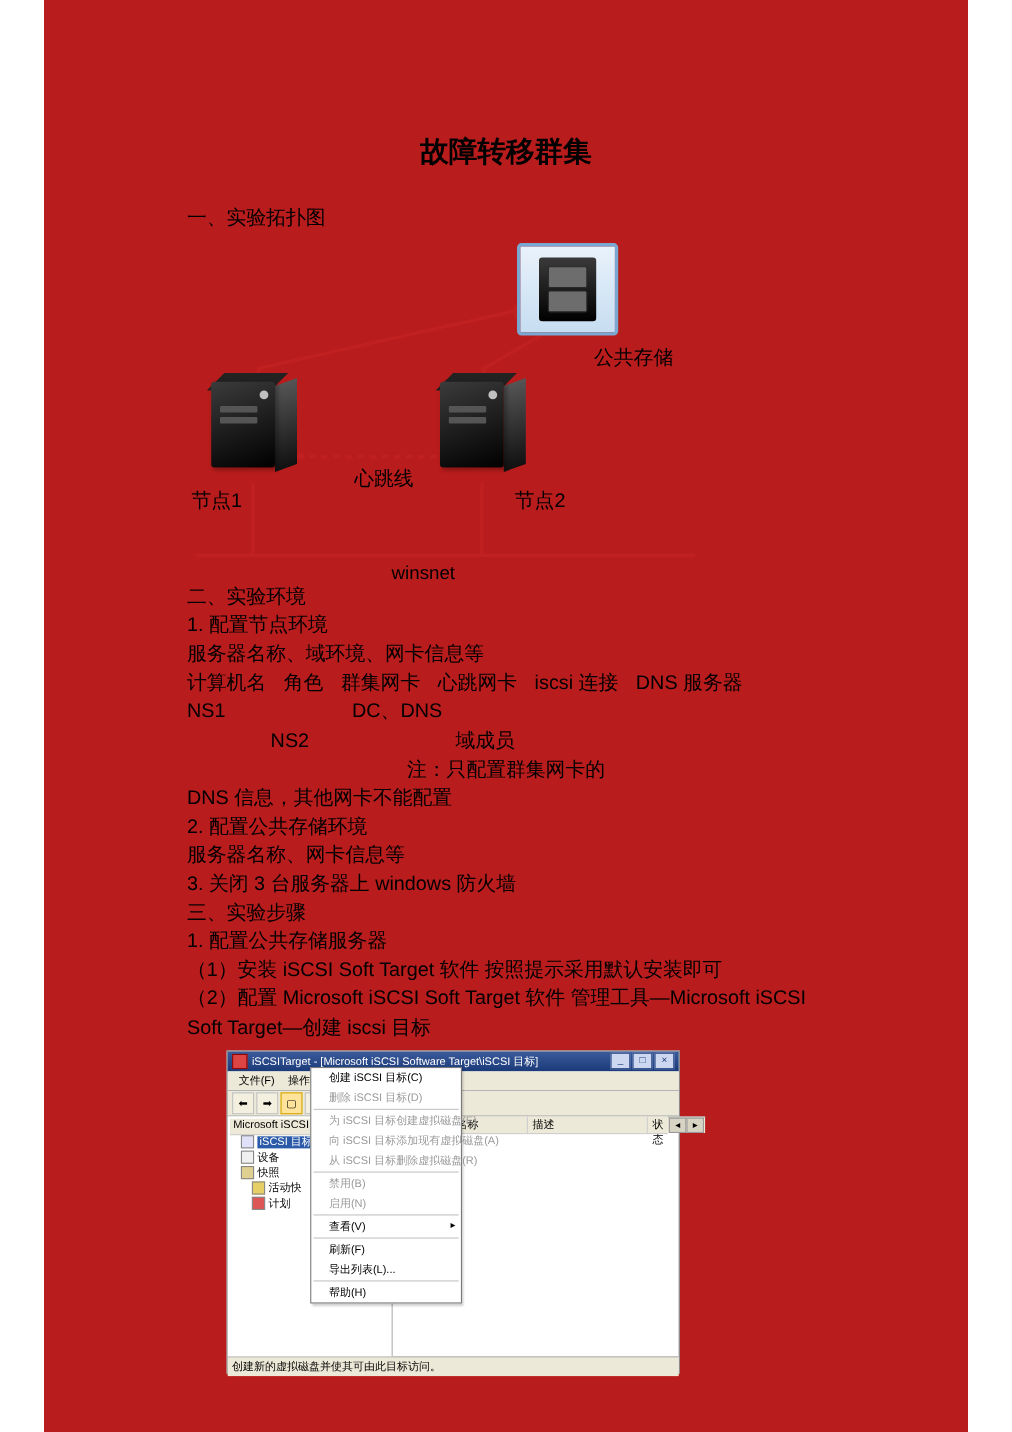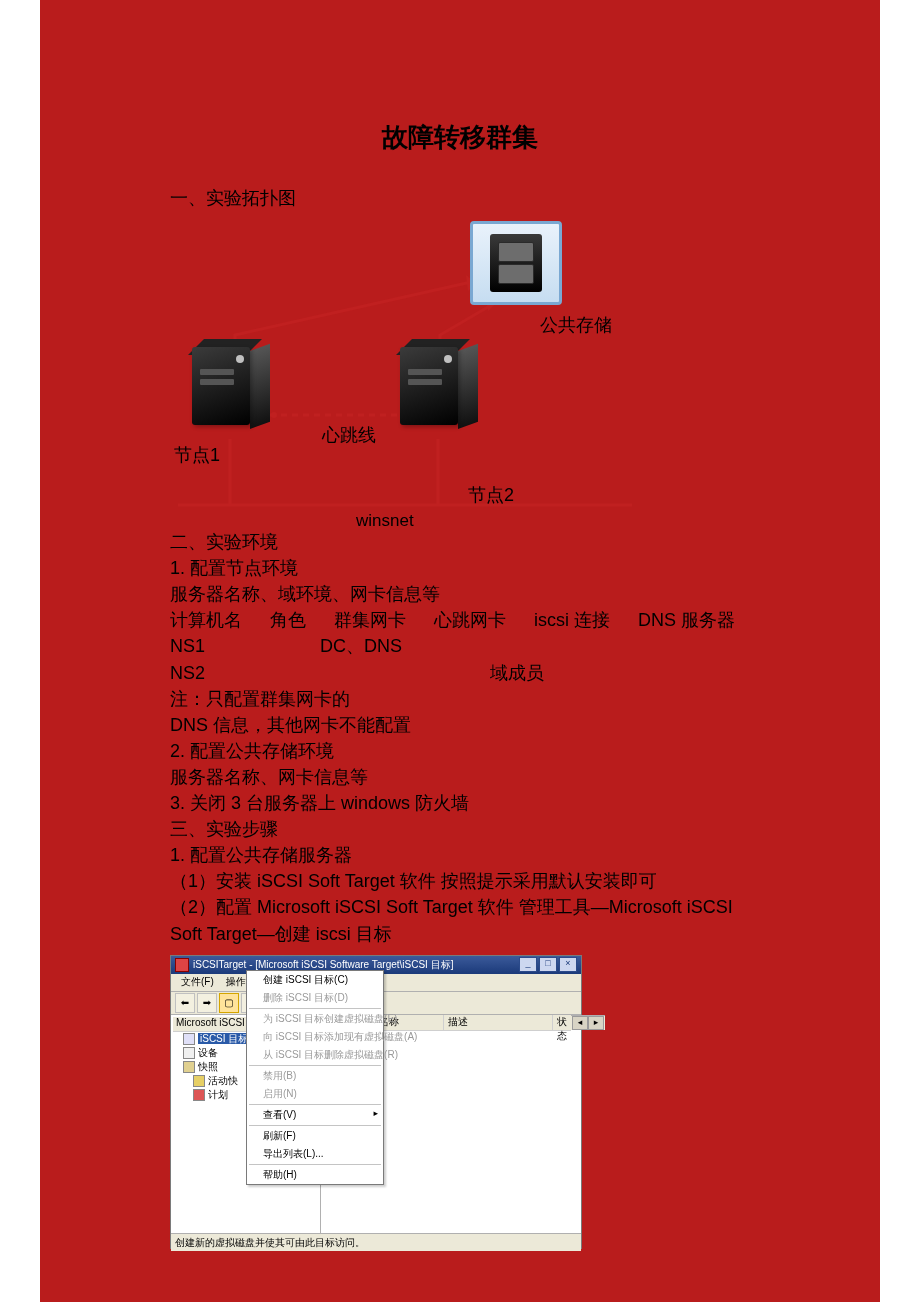--- a/index.html
+++ b/index.html
@@ -26,21 +26,21 @@
   .body-text {
     font-size: 18px;
     line-height: 1.45;
   }
   .section-heading {
     font-size: 18px;
     line-height: 1.45;
   }
   .row-line {
     display: flex;
-    gap: 28px;
+    gap: 16px;
     font-size: 18px;
     line-height: 1.45;
     flex-wrap: wrap;
   }
   .row-line span { white-space: nowrap; }
 
   
   .topology {
     position: relative;
     width: 470px;
@@ -129,35 +129,36 @@
   .server .drive.d2 { top: 32px; }
   .server1 { left: 22px;  top: 132px; }
   .server2 { left: 230px; top: 132px; }
   .topo-label {
     position: absolute;
     font-size: 18px;
     color: #000;
   }
   .lbl-storage { left: 370px; top: 98px; }
   .lbl-node1   { left: 4px;   top: 228px; }
-  .lbl-node2   { left: 298px; top: 228px; margin-top: 40px; }
+  .lbl-node2   { left: 298px; top: 228px; }
   .lbl-heart   { left: 152px; top: 208px; }
   .lbl-winsnet { left: 186px; top: 296px; font-family: Arial, sans-serif; font-size: 17px; }
 
   
   .mmc {
     position: relative;
     width: 410px;
     height: 292px;
     margin-top: 8px;
     border: 1px solid #7a7a7a;
     background: #ffffff;
     font-family: "SimSun", "NSimSun", sans-serif;
     font-size: 10px;
     color: #000;
+    margin-left: 36px;
   }
   .mmc .titlebar {
     height: 18px;
     background: linear-gradient(#3b5a9a,#1b3a7a);
     color: #ffffff;
     display: flex;
     align-items: center;
     padding: 0 4px;
     justify-content: space-between;
   }
@@ -397,21 +398,21 @@
     <span>心跳网卡</span>
     <span>iscsi 连接</span>
     <span>DNS 服务器</span>
   </div>
 
   <div class="row-line" style="gap:60px;">
     <span style="width:90px;">NS1</span>
     <span>DC、DNS</span>
   </div>
 
-  <div class="row-line" style="gap:0; justify-content:space-between;">
+  <div class="row-line" style="gap:0; justify-content:center;">
     <span style="width:150px;">NS2</span>
     <span style="width:260px;margin-left:18px;">域成员</span>
     <span>注：只配置群集网卡的</span>
   </div>
   <div class="body-text">DNS 信息，其他网卡不能配置</div>
 
   <div class="body-text">2. 配置公共存储环境</div>
   <div class="body-text">服务器名称、网卡信息等</div>
   <div class="body-text">3. 关闭 3 台服务器上 windows 防火墙</div>
 

